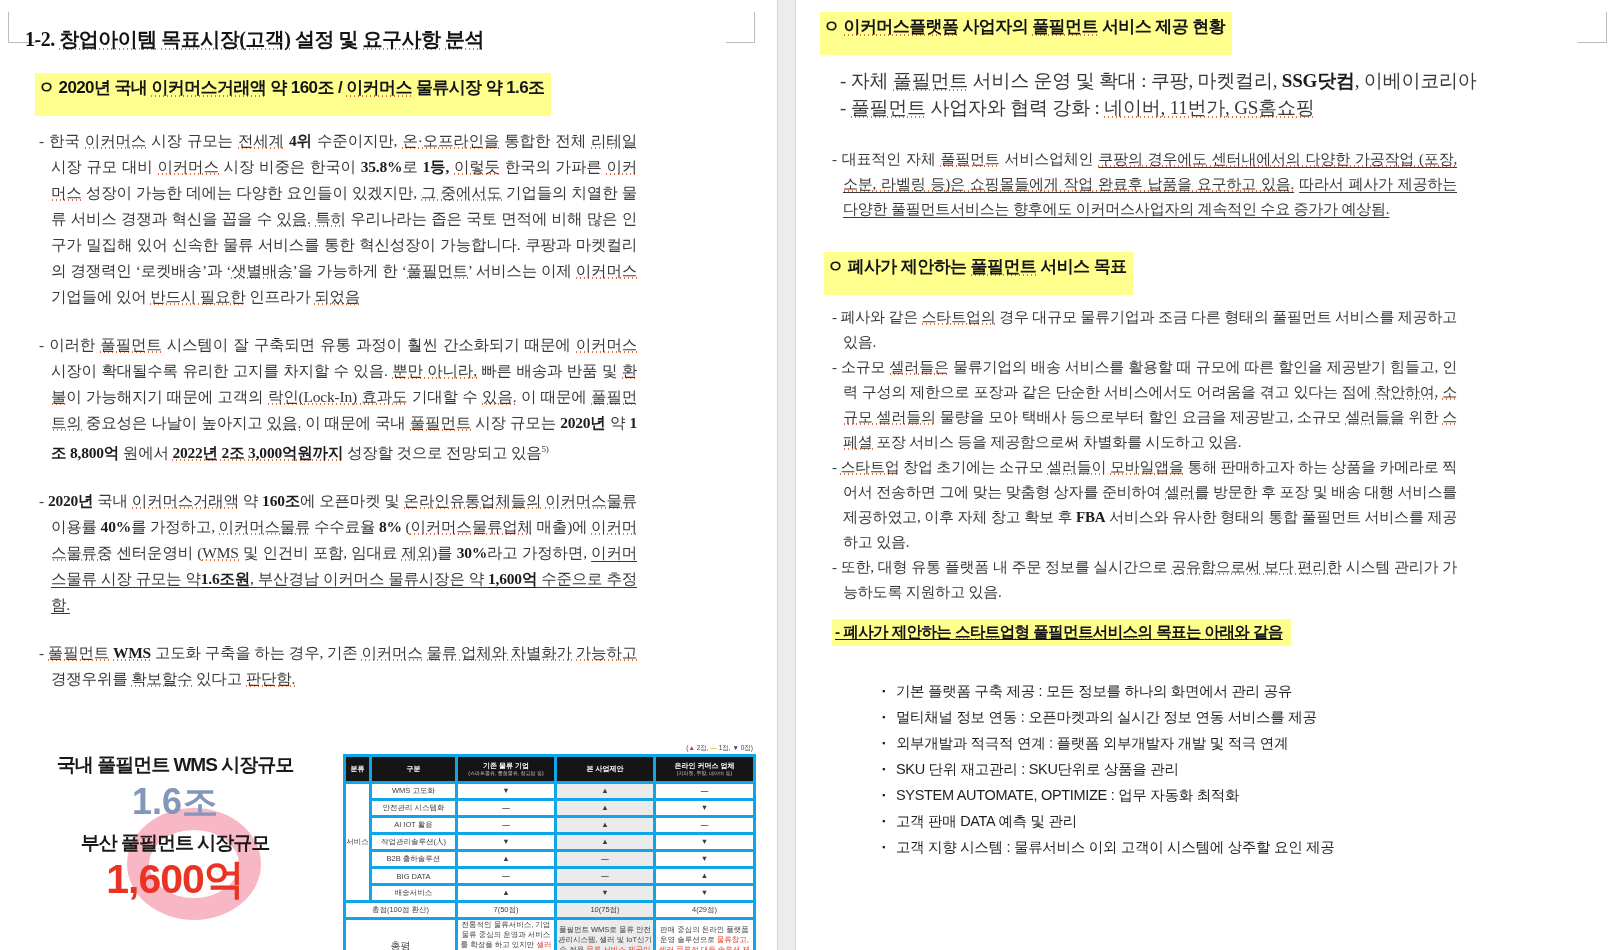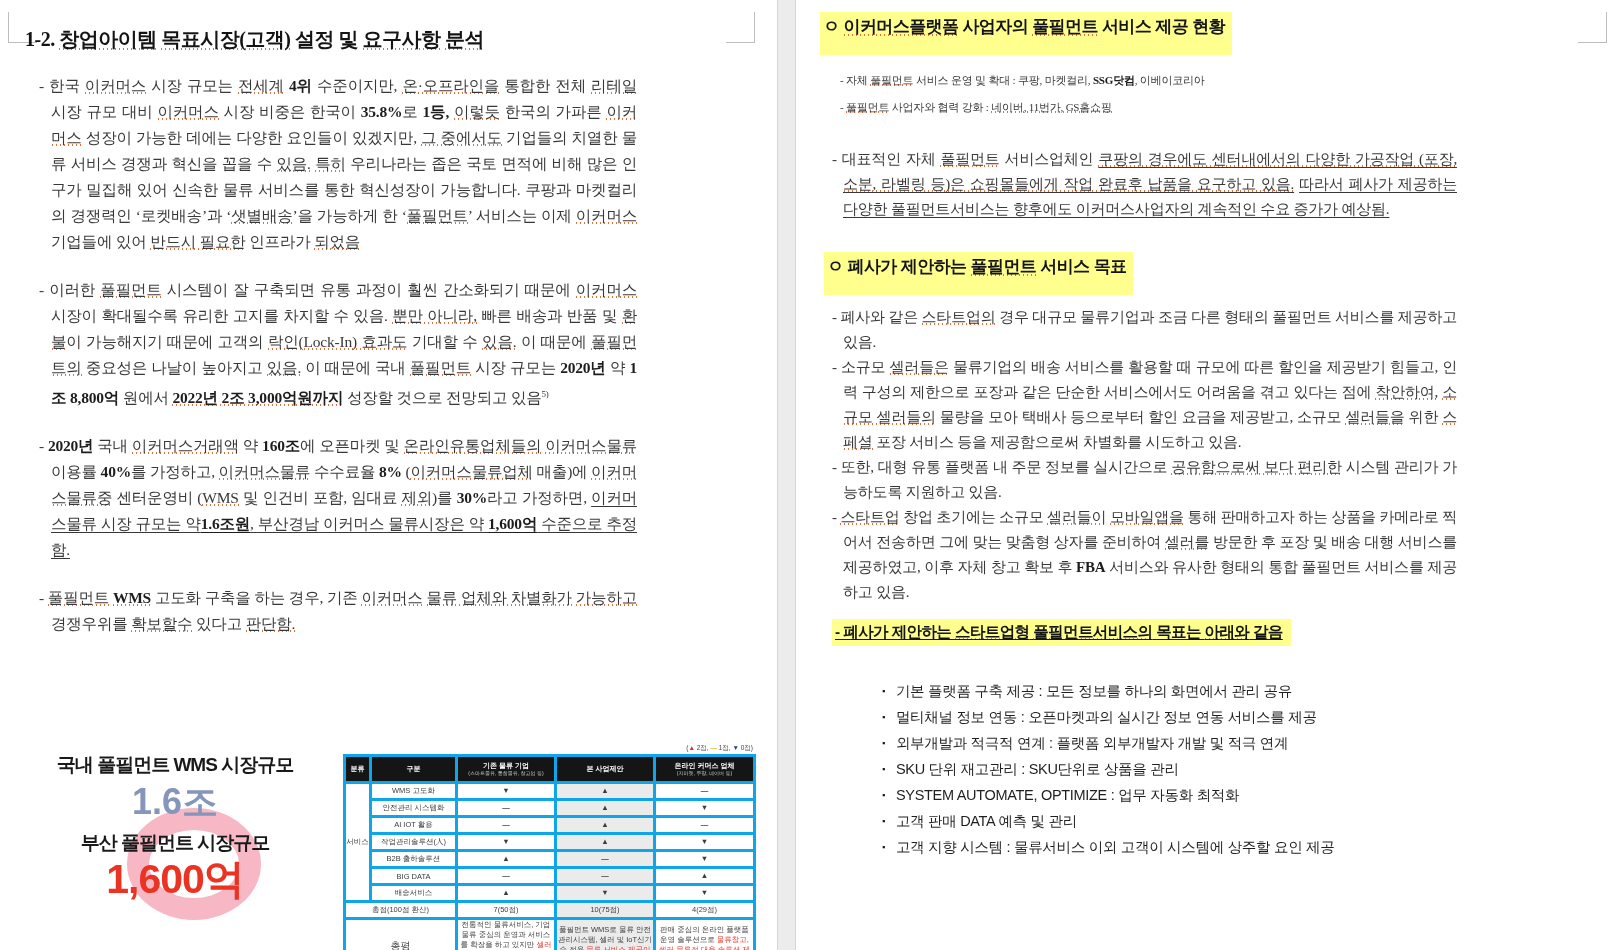--- a/index.html
+++ b/index.html
@@ -18,21 +18,21 @@
   .page-right{left:794px;width:825px;padding:12px 40px 0 26px;}
 
   
   .doc-title{font-size:20px;font-weight:bold;color:#141414;letter-spacing:-0.5px;margin:2px 0 20px 0;}
   .sec-h{display:inline-block;background:#ffff8e;font-family:"Liberation Sans",sans-serif;
     font-weight:bold;font-size:17px;color:#141414;letter-spacing:-0.6px;padding:3px 7px 17px 3px;margin:0 0 12px 10px;}
   .para{font-size:15.5px;line-height:26px;text-align:justify;max-width:656px;
     margin:0 0 22px 14px;padding-left:12px;text-indent:-12px;letter-spacing:-0.2px;}
   .para-r{font-size:15px;line-height:25px;text-align:justify;max-width:614px;
     margin:0 0 0 12px;padding-left:11px;text-indent:-11px;letter-spacing:-0.2px;}
-  .dash-item{font-size:11px;line-height:27px;margin-left:20px;letter-spacing:-0.2px;} .mt26{margin-top:26px;}
+  .dash-item{font-size:19px;line-height:27px;margin-left:20px;letter-spacing:-0.2px;} .mt26{margin-top:26px;}
   .b{font-weight:bold;color:#1d1d1d;}
   .u{text-decoration:underline;text-underline-offset:3px;}
   .sp{background-image:linear-gradient(90deg,#e1703c 1.5px,transparent 1.5px);
     background-size:4px 1.5px;background-repeat:repeat-x;background-position:left bottom 1px;}
   .sup{font-size:9px;vertical-align:super;}
   .sec-h3{display:inline-block;background:#ffff8e;font-family:"Liberation Sans",sans-serif;
     font-weight:bold;font-size:15.5px;color:#141414;text-decoration:underline;text-underline-offset:2px;
     letter-spacing:-0.6px;padding:3px 8px 3px 3px;margin:14px 0 16px 12px;}
   .goal-bullets{margin:16px 0 0 62px;font-family:"Liberation Sans",sans-serif;}
   .goal-item{display:flex;gap:11px;font-size:14.5px;line-height:26px;color:#1f1f1f;letter-spacing:-0.3px;}
@@ -69,20 +69,21 @@
 <div class="divider"></div>
 
 <div class="corner bl-left" style="left:8px;top:12px;"></div>
 <div class="corner bl-right" style="left:726px;top:12px;"></div>
 <div class="corner bl-left" style="left:852px;top:12px;"></div>
 <div class="corner bl-right" style="left:1578px;top:12px;"></div>
 
 <div class="page page-left">
   <h1 class="doc-title"><span>1-2. </span><span class="sp">창업아이템</span><span> </span><span class="sp">목표시장(고객)</span><span> 설정 및 </span><span class="sp">요구사항</span><span> </span><span class="sp">분석</span></h1>
 
+  <div class="sec-h"><span>ㅇ 2020년 국내 </span><span class="sp">이커머스거래액</span><span> 약 160조 / </span><span class="sp">이커머스</span><span> 물류시장 약 1.6조</span></div>
 
   <p class="para"><span>- 한국 </span><span class="sp">이커머스</span><span> 시장 규모는 </span><span class="sp">전세계</span><span> </span><span class="b">4위</span><span> 수준이지만, </span><span class="sp">온·오프라인을</span><span> 통합한 전체 </span><span class="sp">리테일</span><span> 시장 규모 대비 </span><span class="sp">이커머스</span><span> 시장 비중은 한국이 </span><span class="b">35.8%</span><span>로 </span><span class="b">1등,</span><span> </span><span class="sp">이렇듯</span><span> 한국의 가파른 </span><span class="sp">이커머스</span><span> 성장이 가능한 데에는 다양한 요인들이 있겠지만, </span><span class="sp">그 중에서도</span><span> 기업들의 치열한 물류 서비스 경쟁과 혁신을 꼽을 수 </span><span class="sp">있음.</span><span> </span><span class="sp">특히</span><span> 우리나라는 좁은 국토 면적에 비해 많은 인구가 밀집해 있어 신속한 물류 서비스를 통한 혁신성장이 가능합니다. 쿠팡과 마켓컬리의 경쟁력인 ‘로켓배송’과 ‘</span><span class="sp">샛별배송</span><span>’을 가능하게 한 ‘</span><span class="sp">풀필먼트</span><span>’ 서비스는 이제 </span><span class="sp">이커머스</span><span> 기업들에 있어 </span><span class="sp">반드시 필요한</span><span> 인프라가 </span><span class="sp">되었음</span></p>
   <p class="para"><span>- 이러한 </span><span class="sp">풀필먼트</span><span> 시스템이 잘 구축되면 유통 과정이 훨씬 간소화되기 때문에 </span><span class="sp">이커머스</span><span> 시장이 확대될수록 유리한 고지를 차지할 수 있음. </span><span class="sp">뿐만 아니라,</span><span> 빠른 배송과 반품 및 </span><span class="sp">환불</span><span>이 가능해지기 때문에 고객의 </span><span class="sp">락인(Lock-In) 효과도</span><span> 기대할 수 </span><span class="sp">있음.</span><span> 이 때문에 </span><span class="sp">풀필먼트의</span><span> 중요성은 나날이 높아지고 </span><span class="sp">있음.</span><span> 이 때문에 국내 </span><span class="sp">풀필먼트</span><span> 시장 규모는 </span><span class="b">2020년</span><span> 약 </span><span class="b">1조 8,800억</span><span> 원에서 </span><span class="b sp">2022년 2조 3,000억원까지</span><span> 성장할 것으로 전망되고 있음</span><span class="sup">5)</span></p>
   <p class="para"><span>- </span><span class="b">2020년</span><span> 국내 </span><span class="sp">이커머스거래액</span><span> 약 </span><span class="b">160조</span><span>에 오픈마켓 및 </span><span class="sp">온라인유통업체들의</span><span> </span><span class="sp">이커머스물류</span><span> 이용률 </span><span class="b">40%</span><span>를 가정하고, </span><span class="sp">이커머스물류</span><span> 수수료율 </span><span class="b">8%</span><span> (</span><span class="sp">이커머스물류업체</span><span> 매출)에 </span><span class="sp">이커머스물류중</span><span> 센터운영비 (</span><span class="sp">WMS</span><span> 및 인건비 포함, 임대료 </span><span class="sp">제외)</span><span>를 </span><span class="b">30%</span><span>라고 가정하면, </span><span class="u">이커머스물류 시장 규모는 약</span><span class="u b">1.6조원</span><span class="u">, </span><span class="u">부산경남 이커머스 물류시장은 약 </span><span class="u b">1,600억</span><span class="u"> 수준으로 추정함.</span></p>
   <p class="para"><span>- </span><span class="sp">풀필먼트</span><span> </span><span class="sp b">WMS</span><span> 고도화 구축을 하는 경우, 기존 </span><span class="sp">이커머스</span><span> </span><span class="sp">물류 업체와 차별화가</span><span> </span><span class="sp">가능하고</span><span> 경쟁우위를 </span><span class="sp">확보할수</span><span> 있다고 </span><span class="sp">판단함.</span></p>
 
   <div class="market-fig">
     <div class="fig-label" style="top:10px;">국내 풀필먼트 WMS 시장규모</div>
     <div class="fig-val val-blue">1.6조</div>
     <div class="donut"></div>
@@ -183,22 +184,22 @@
   <div class="dash-item"><span>- </span><span class="sp">풀필먼트</span><span> 사업자와 협력 강화 : </span><span class="sp">네이버, 11번가, GS홈쇼핑</span></div>
 
   <p class="para-r mt26"><span>- 대표적인 자체 </span><span class="sp">풀필먼트</span><span> 서비스업체인 </span><span class="u sp">쿠팡의 경우에도 센터내에서의 다양한 가공작업 (포장, 소분, 라벨링 등)은 쇼핑몰들에게 작업 완료후 납품을 요구하고 있음.</span><span> </span><span class="u">따라서 폐사가 제공하는 다양한 풀필먼트서비스는 향후에도 이커머스사업자의 계속적인 수요 증가가 예상됨.</span></p>
 
   <div class="mt26" style="margin-top:30px;">
     <div class="sec-h" style="margin-left:4px;margin-bottom:10px;"><span>ㅇ 폐사가 제안하는 </span><span class="sp">풀필먼트</span><span> 서비스 목표</span></div>
   </div>
 
   <p class="para-r"><span>- 폐사와 같은 </span><span class="sp">스타트업의</span><span> 경우 대규모 물류기업과 조금 다른 형태의 풀필먼트 서비스를 제공하고 있음.</span></p>
   <p class="para-r"><span>- 소규모 </span><span class="sp">셀러들은</span><span> 물류기업의 배송 서비스를 활용할 때 규모에 따른 할인을 제공받기 힘들고, 인력 구성의 제한으로 포장과 같은 단순한 서비스에서도 어려움을 겪고 있다는 점에 </span><span class="sp">착안하여,</span><span> </span><span class="sp">소규모 셀러들의</span><span> 물량을 모아 택배사 등으로부터 할인 요금을 제공받고, 소규모 </span><span class="sp">셀러들을</span><span> 위한 </span><span class="sp">스페셜</span><span> 포장 서비스 등을 제공함으로써 차별화를 시도하고 있음.</span></p>
+  <p class="para-r"><span>- </span><span class="sp">스타트업</span><span> 창업 초기에는 소규모 </span><span class="sp">셀러들이</span><span> </span><span class="sp">모바일앱을</span><span> 통해 판매하고자 하는 상품을 카메라로 찍어서 전송하면 그에 맞는 맞춤형 상자를 준비하여 </span><span class="sp">셀러를</span><span> 방문한 후 포장 및 배송 대행 서비스를 제공하였고, 이후 자체 창고 확보 후 </span><span class="b">FBA</span><span> 서비스와 유사한 형태의 통합 풀필먼트 서비스를 제공하고 있음.</span></p>
   <p class="para-r"><span>- 또한, 대형 유통 플랫폼 내 주문 정보를 실시간으로 </span><span class="sp">공유함으로써 보다 편리한</span><span> 시스템 관리가 가능하도록 지원하고 있음.</span></p>
-  <p class="para-r"><span>- </span><span class="sp">스타트업</span><span> 창업 초기에는 소규모 </span><span class="sp">셀러들이</span><span> </span><span class="sp">모바일앱을</span><span> 통해 판매하고자 하는 상품을 카메라로 찍어서 전송하면 그에 맞는 맞춤형 상자를 준비하여 </span><span class="sp">셀러를</span><span> 방문한 후 포장 및 배송 대행 서비스를 제공하였고, 이후 자체 창고 확보 후 </span><span class="b">FBA</span><span> 서비스와 유사한 형태의 통합 풀필먼트 서비스를 제공하고 있음.</span></p>
 
   <div class="sec-h3"><span>- 폐사가 제안하는 </span><span class="sp">스타트업형</span><span> </span><span class="sp">풀필먼트서비스의</span><span> 목표는 </span><span class="sp">아래와</span><span> 같음</span></div>
 
   <div class="goal-bullets">
     <div class="goal-item">
         <span class="mk">▪</span>
         <span>기본 플랫폼 구축 제공 : 모든 정보를 하나의 화면에서 관리 공유</span>
       </div>
     <div class="goal-item">
         <span class="mk">▪</span>

